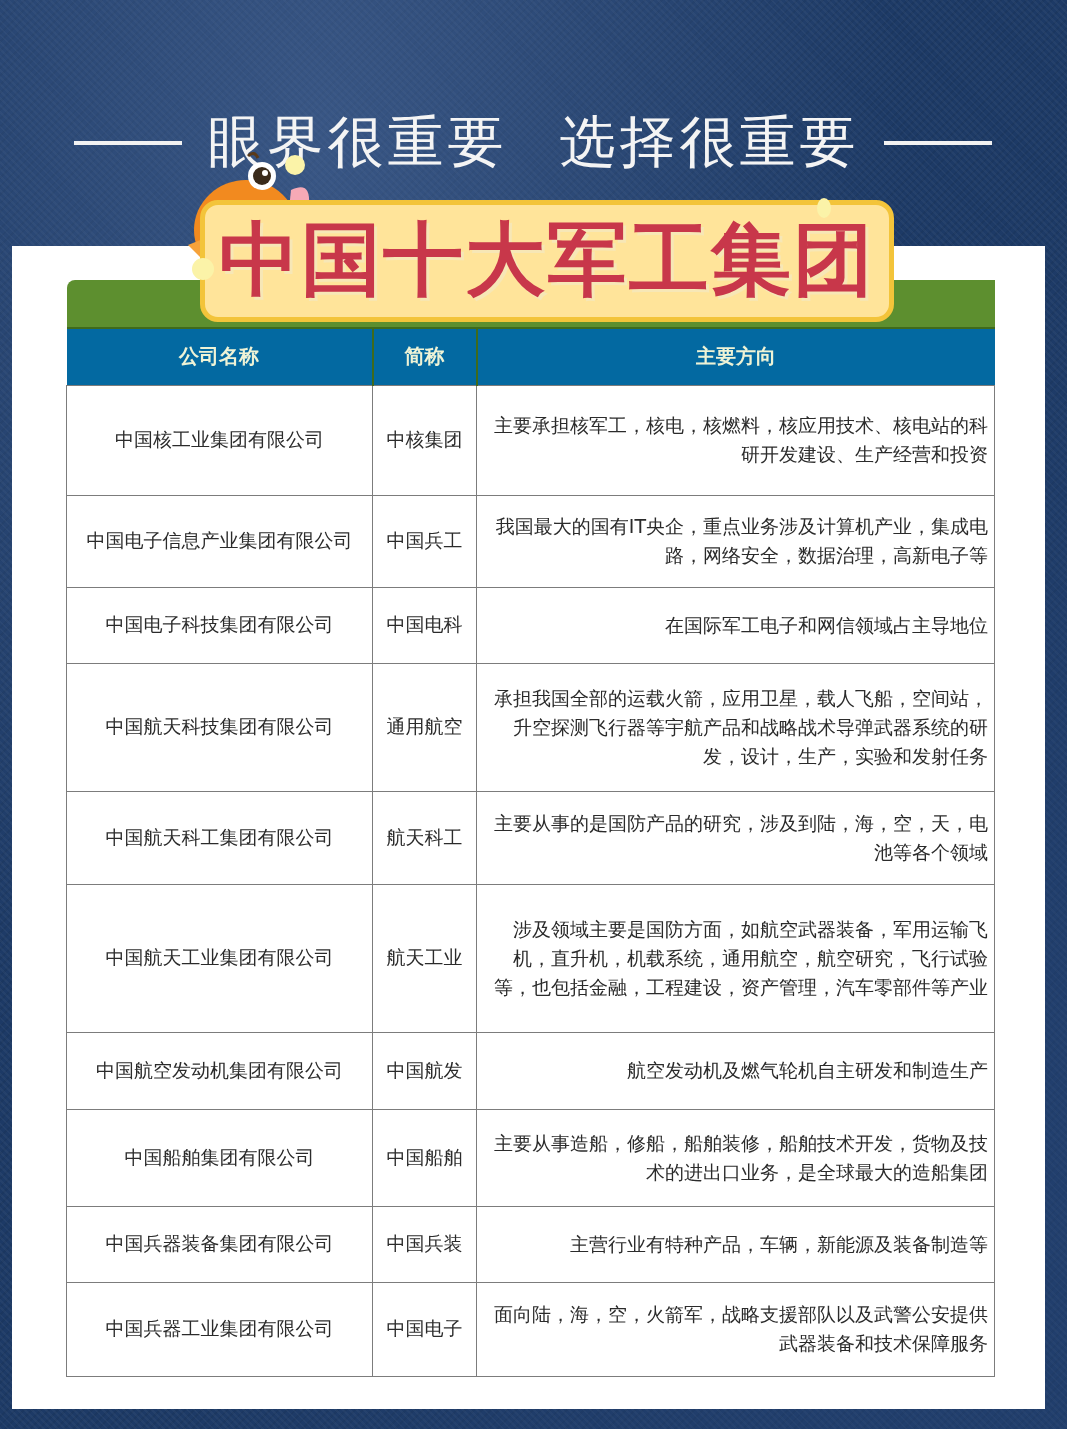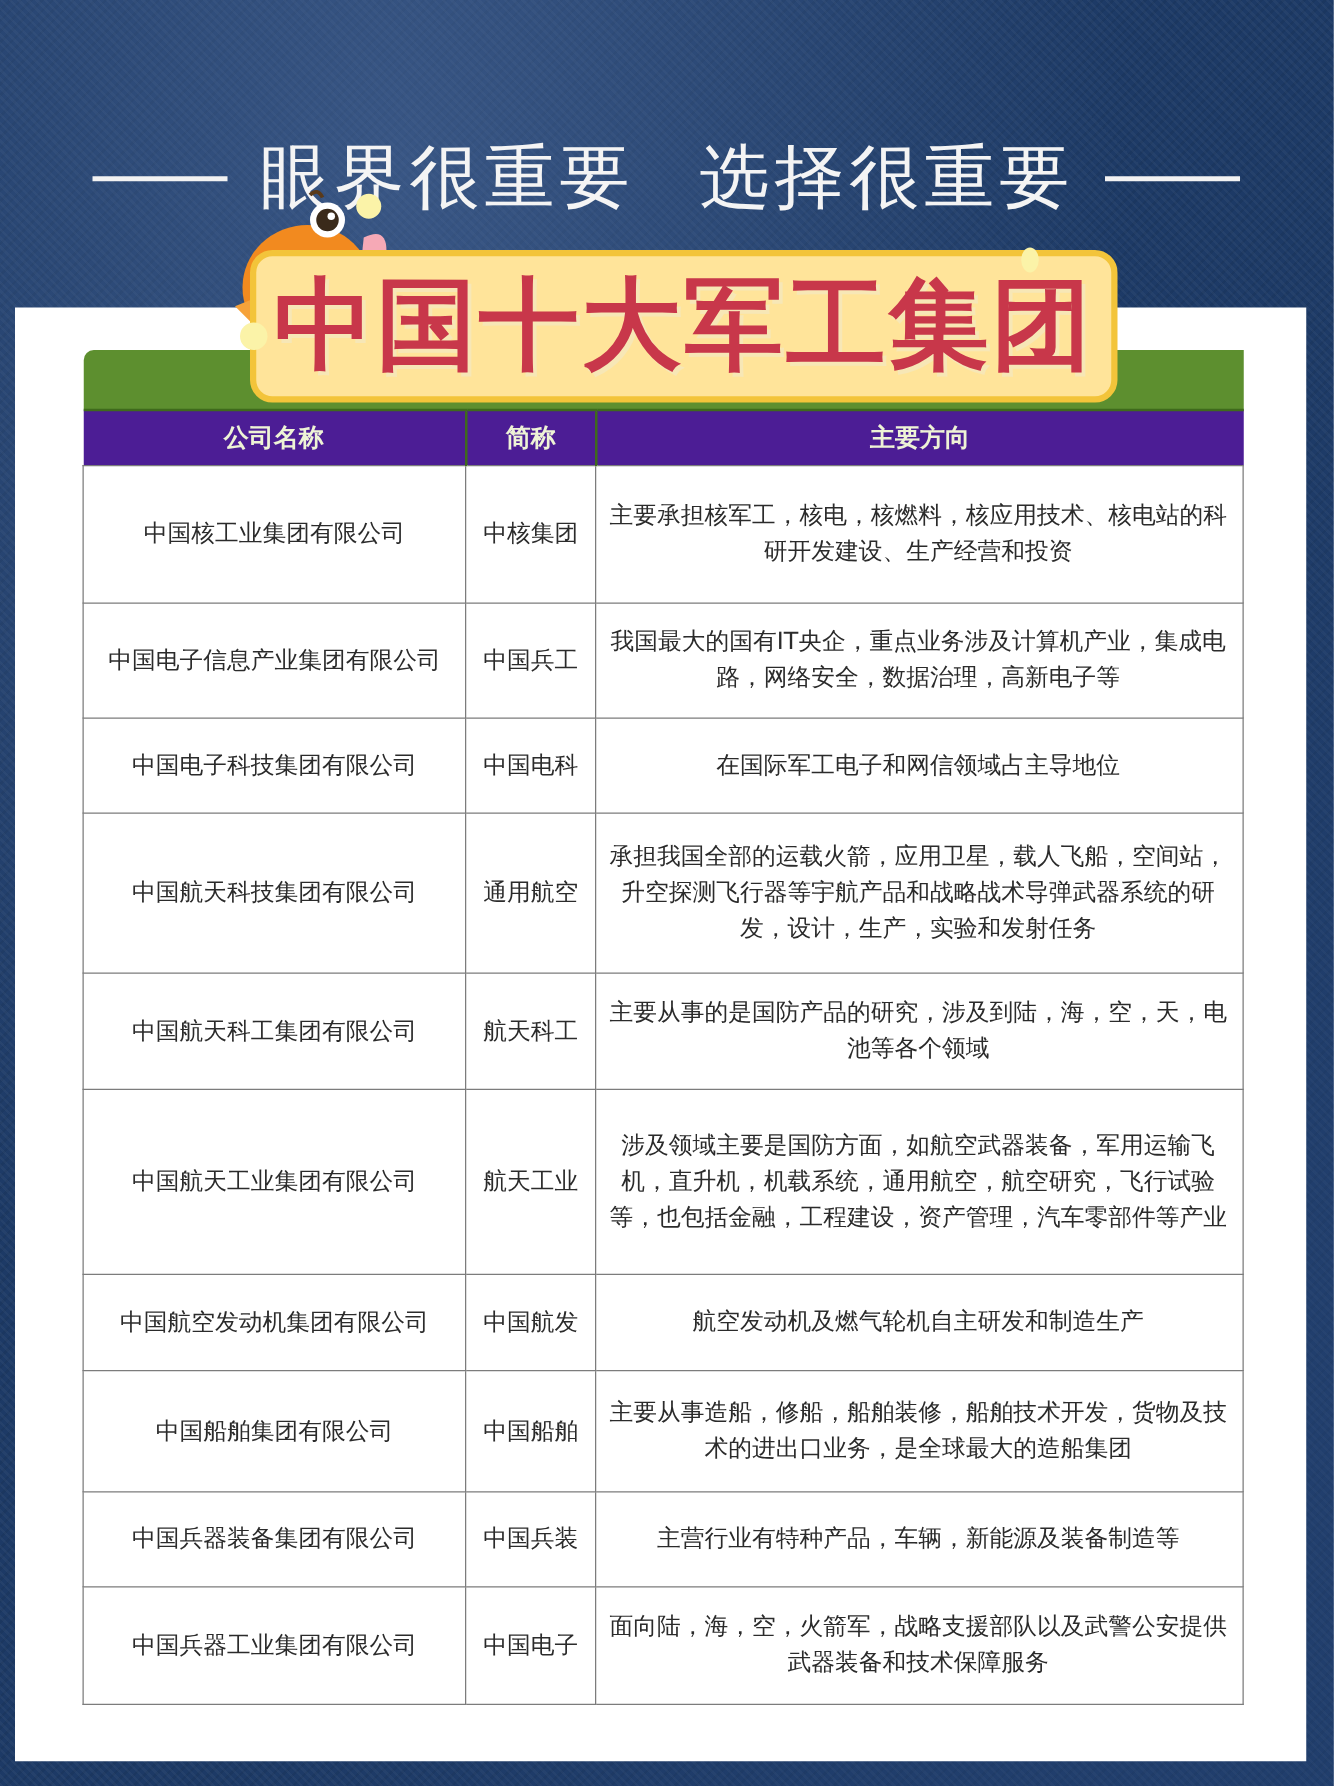--- a/index.html
+++ b/index.html
@@ -49,31 +49,31 @@
   .table-wrap {
     position: absolute; left: 66px; top: 280px; width: 928px; z-index: 2;
   }
   table { border-collapse: collapse; width: 928px; table-layout: fixed; }
   .caption-row td {
     background: #5d8f2f; color: #eef3d6; font-size: 19px; font-weight: bold;
     text-align: center; height: 48px; padding-top: 6px;
     border-top-left-radius: 8px;
   }
   th {
-    background: #4c1d95; color: #eef3d6; font-size: 20px; font-weight: bold;
-    height: 44px; border-left: 2px solid #3f6a1c; border-top: 2px solid #3f6a1c;
+    background: #0369a1; color: #eef3d6; font-size: 20px; font-weight: bold;
+    height: 57px; border-left: 2px solid #3f6a1c; border-top: 2px solid #3f6a1c;
   }
   th:first-child { border-left: none; }
   td.cell {
     border: 1.5px solid #7c7c7c; color: #2b2b2b; font-size: 19px;
     background: #fff;
   }
   td.name { text-align: center; }
   td.abbr { text-align: center; padding: 0 2px; }
-  td.desc { text-align: center; padding: 2px 6px 2px 4px; line-height: 29px; }
+  td.desc { text-align: right; padding: 2px 6px 2px 4px; line-height: 29px; }
   col.c1 { width: 306px; } col.c2 { width: 104px; } col.c3 { width: 518px; }
 </style>
 </head>
 <body>
 
 <div class="slogan-row">
   <div class="slogan-line left"></div>
   <div class="slogan">眼界很重要  选择很重要</div>
   <div class="slogan-line right"></div>
 </div>

